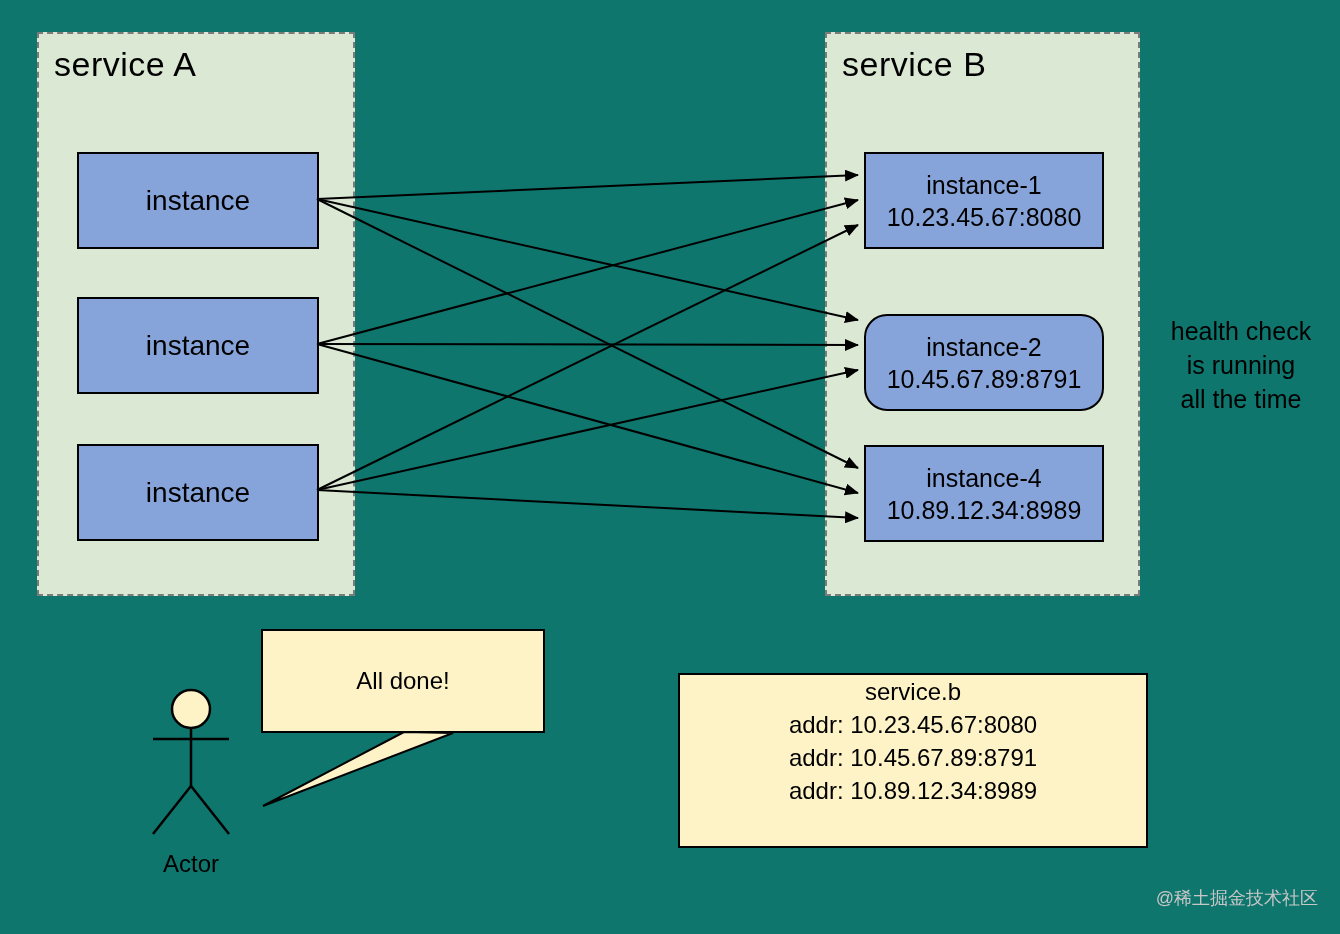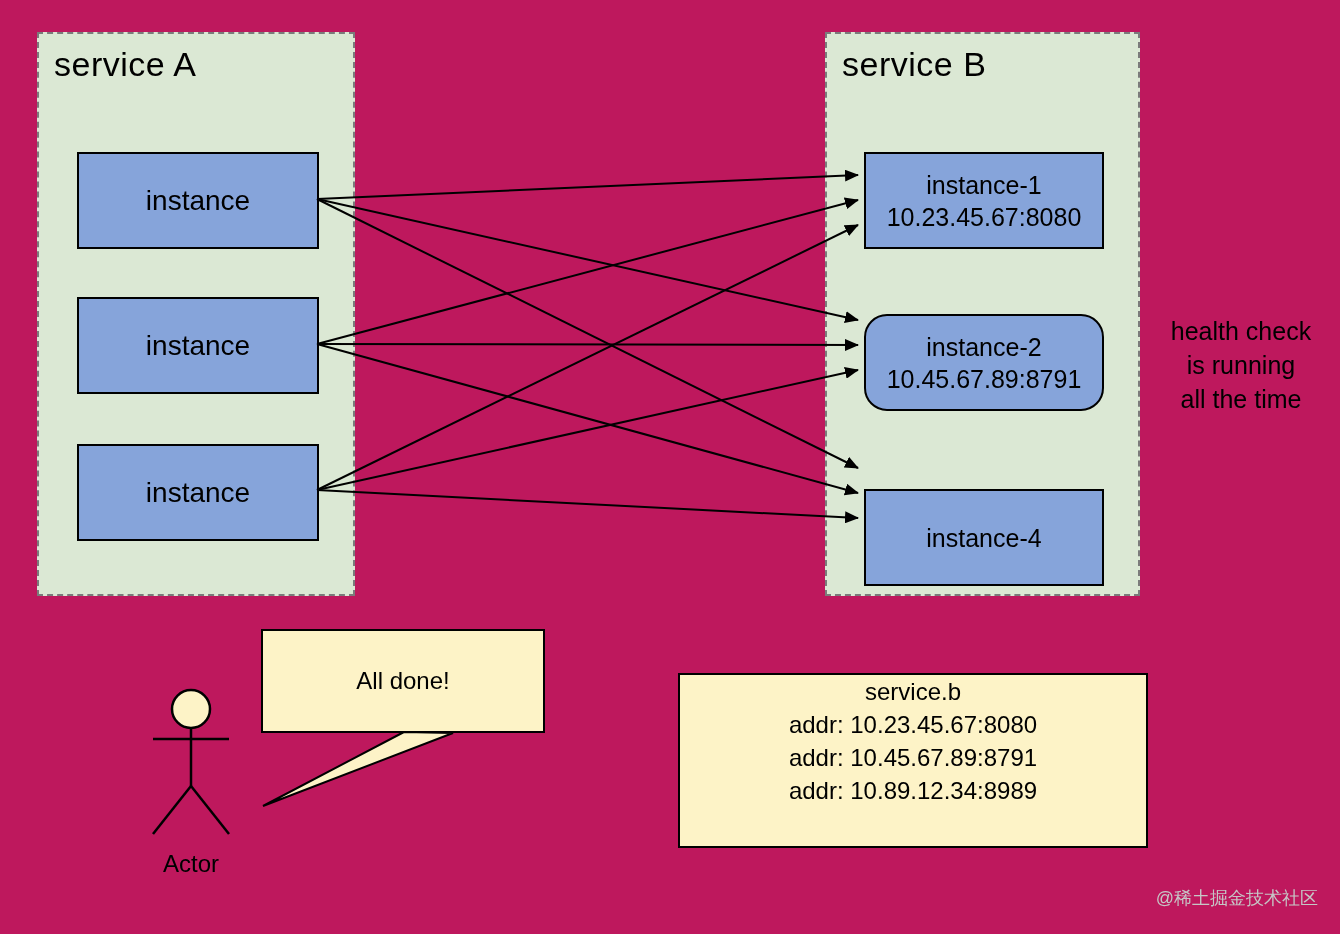--- a/index.html
+++ b/index.html
@@ -1,21 +1,21 @@
 <!DOCTYPE html>
 <html><head>
 <meta charset="utf-8">
 <style>
   html, body { margin: 0; padding: 0; background: #ffffff; }
   body { font-family: "Liberation Sans", "DejaVu Sans", sans-serif; color: #000; }
   .canvas {
     position: relative;
     width: 1340px;
     height: 934px;
-    background: #be185d;
+    background: #0f766e;
     overflow: hidden;
   }
   .group-box {
     position: absolute;
     background: #dbe8d4;
     border: 2px dashed #7b7b7b;
     box-sizing: border-box;
   }
   .group-box .group-title {
     position: absolute;
@@ -37,21 +37,21 @@
     justify-content: center;
     text-align: center;
   }
   .service-a .instance-box { left: 38px; width: 242px; height: 97px; font-size: 28px; }
   .service-b .instance-box { left: 37px; width: 240px; height: 97px; font-size: 25px; line-height: 32px; }
   .pos-a-0 { top: 118px; }
   .pos-a-1 { top: 263px; }
   .pos-a-2 { top: 410px; }
   .pos-b-0 { top: 118px; }
   .pos-b-1 { top: 280px; border-radius: 23px; }
-  .pos-b-2 { top: 411px; margin-top: 44px; }
+  .pos-b-2 { top: 411px; }
   .overlay-svg {
     position: absolute;
     left: 0; top: 0;
     width: 1340px; height: 934px;
     pointer-events: none;
   }
   .health-note {
     position: absolute;
     left: 1143px;
     top: 314px;
@@ -139,20 +139,21 @@
     <div class="instance-box pos-b-0">
       <span>instance-1</span>
       <span>10.23.45.67:8080</span>
     </div>
     <div class="instance-box pos-b-1">
       <span>instance-2</span>
       <span>10.45.67.89:8791</span>
     </div>
     <div class="instance-box pos-b-2">
       <span>instance-4</span>
+      <span>10.89.12.34:8989</span>
     </div>
   </div>
 
   <div class="health-note">health check
 is running
 all the time</div>
 
   <div class="speech-bubble">
     <span>All done!</span>
   </div>

